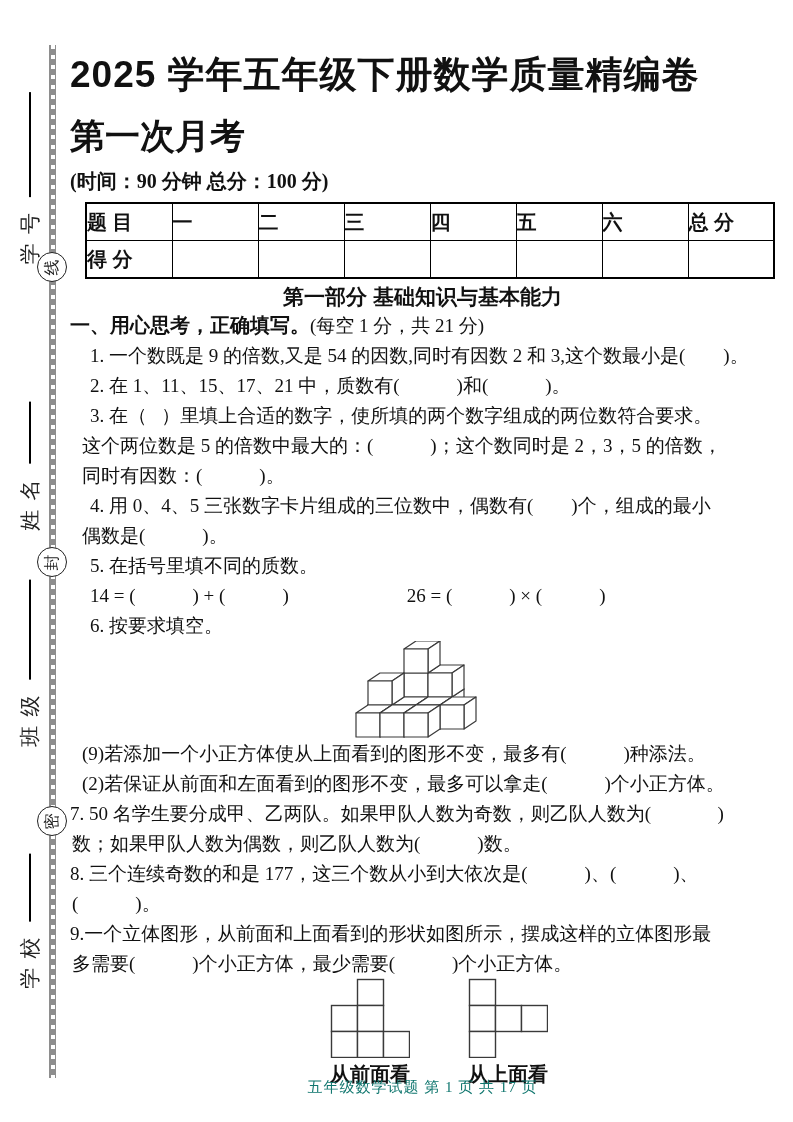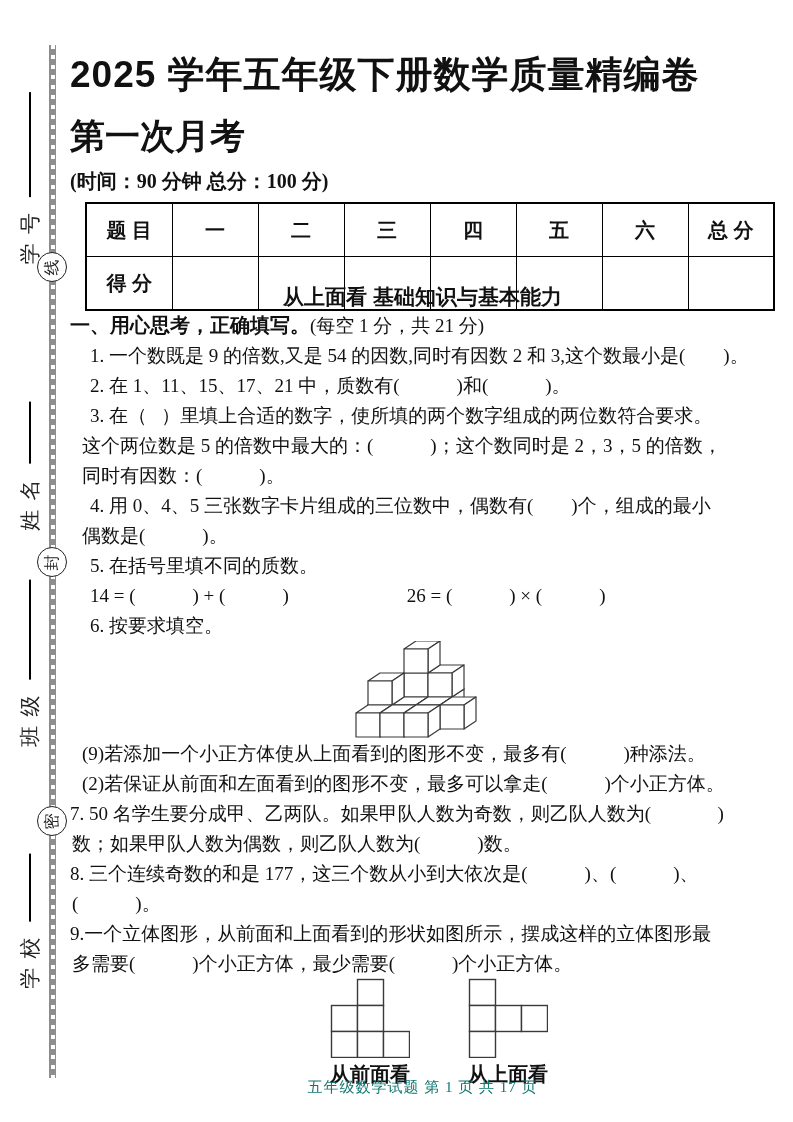--- a/index.html
+++ b/index.html
@@ -43,23 +43,23 @@
     font-family:"Liberation Sans","DejaVu Sans",sans-serif;
     font-size:35px; font-weight:bold; line-height:48px; margin-top:12px;
   }
   .subtitle{font-size:20px; line-height:26px; margin-top:8px; font-weight:bold;}
   
   .score-table{
     position:absolute; left:85px; top:202px; width:690px;
     border-collapse:collapse; table-layout:fixed;
   }
   .score-table td{
-    border:1.6px solid #000; height:36px; text-align:center;
-    font-family:"Liberation Sans","DejaVu Sans",sans-serif;
-    font-size:20px; font-weight:bold; padding:8px;
+    border:1.6px solid #000; height:36px; 
+    font-family:"Liberation Sans","DejaVu Sans",sans-serif;
+    font-size:20px; font-weight:bold; padding:0;
   }
   .score-table tr:first-child td{border-top-width:2.2px;}
   .score-table tr:last-child td{border-bottom-width:2.2px;}
   .score-table td:first-child{border-left-width:2.2px;}
   .score-table td:last-child{border-right-width:2.2px;}
   
   .part-heading{
     position:absolute; left:70px; top:284px; width:705px; text-align:center;
     font-family:"Liberation Sans","DejaVu Sans",sans-serif;
     font-size:21px; font-weight:bold; line-height:26px;
@@ -148,21 +148,21 @@
       <td></td>
       <td></td>
       <td></td>
       <td></td>
       <td></td>
       <td></td>
     </tr>
   </tbody>
     </table>
 
-  <div class="part-heading">从上面看  基础知识与基本能力</div>
+  <div class="part-heading">第一部分  基础知识与基本能力</div>
 
   <div class="flow">
     <p class="ln"><span class="sec-bold">一、用心思考，正确填写。</span><span>(每空 1 分，共 21 分)</span></p>
     <p class="ln in20">1. 一个数既是 9 的倍数,又是 54 的因数,同时有因数 2 和 3,这个数最小是(        )。</p>
     <p class="ln in20">2. 在 1、11、15、17、21 中，质数有(            )和(            )。</p>
     <p class="ln in20">3. 在（   ）里填上合适的数字，使所填的两个数字组成的两位数符合要求。</p>
     <p class="ln in12">这个两位数是 5 的倍数中最大的：(            )；这个数同时是 2，3，5 的倍数，</p>
     <p class="ln in12">同时有因数：(            )。</p>
     <p class="ln in20">4. 用 0、4、5 三张数字卡片组成的三位数中，偶数有(        )个，组成的最小</p>
     <p class="ln in12">偶数是(            )。</p>

